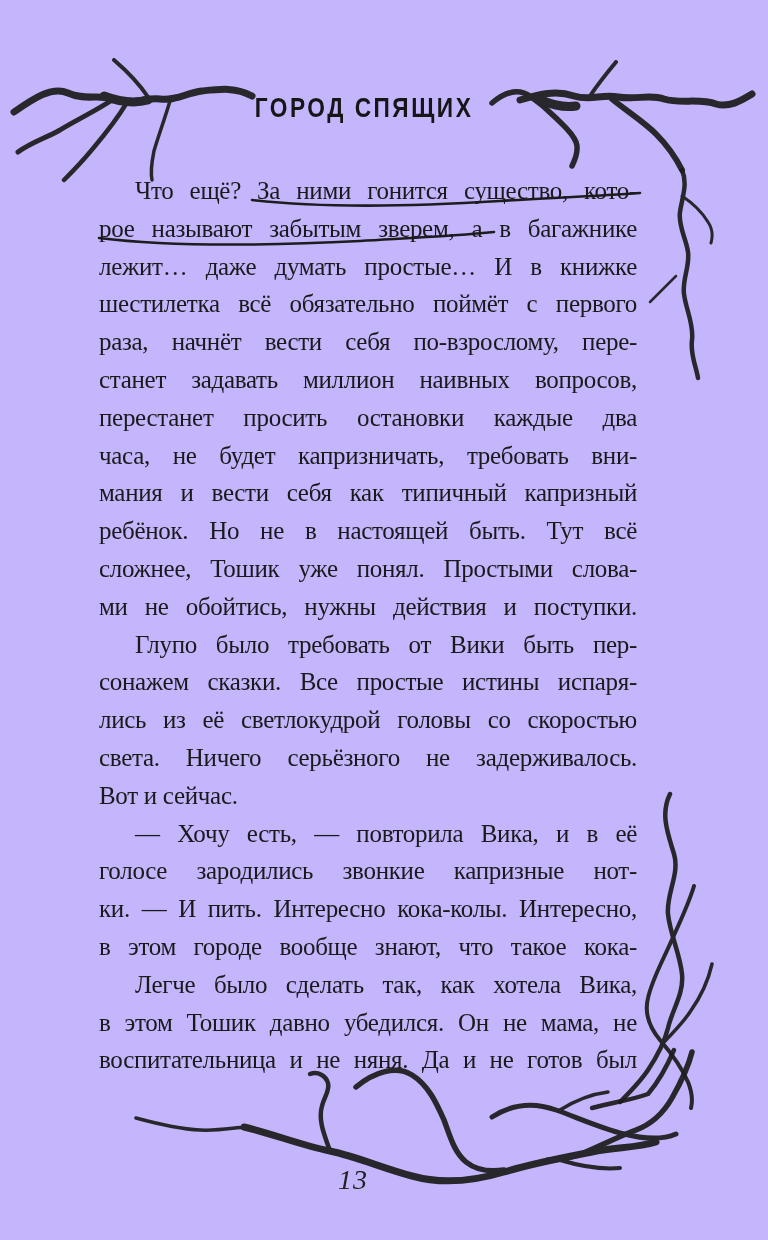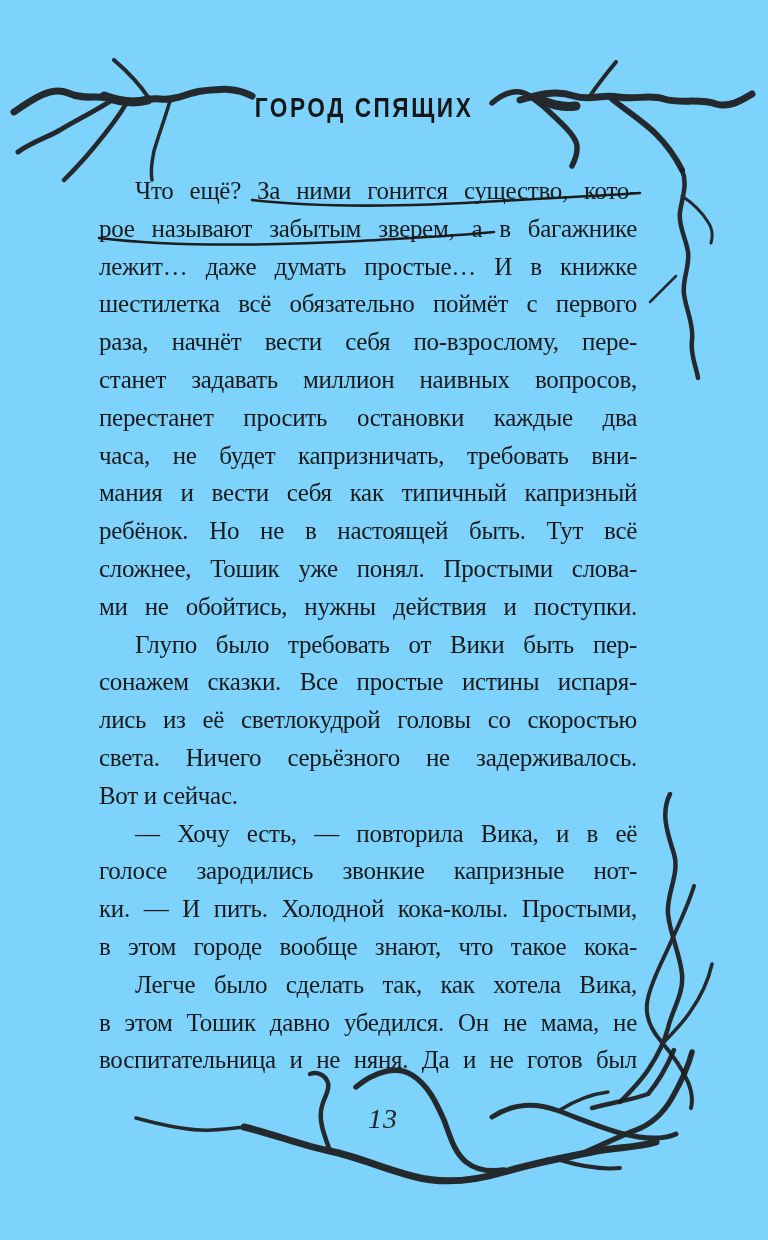--- a/index.html
+++ b/index.html
@@ -1,19 +1,19 @@
 <!DOCTYPE html>
 <html style="--ink: #1d1d1d;"><head>
 <meta charset="utf-8">
 <style>
   :root { --ink:#1d1d1d; --text:#1a1a1a; }
   html,body { margin:0; padding:0; background:#ffffff; }
   .page {
     position:relative; width:768px; height:1240px;
-    background:#7dd3fc; overflow:hidden;
+    background:#c4b5fd; overflow:hidden;
     font-family:"Liberation Serif", serif; color:var(--text);
   }
   .decor-svg {
     position:absolute; inset:0; width:768px; height:1240px;
     pointer-events:none;
   }
   .decor-svg path { fill:none; stroke:var(--ink); stroke-linecap:round; stroke-linejoin:round; }
   .title {
     position:absolute; top:93px; left:0; right:0; text-align:center;
     font-family:"Liberation Sans", sans-serif; font-weight:700;
@@ -25,22 +25,22 @@
   }
   .line {
     height:37.8px; line-height:37.8px; font-size:25px;
     letter-spacing:-0.3px;
     text-align:justify; text-align-last:justify;
     overflow:hidden; white-space:normal;
   }
   .line.indent { text-indent:36px; }
   .line.last { text-align-last:left; }
   .page-number {
-    position:absolute; left:338px; top:1103px; width:60px;
-    text-align:right; font-style:italic; font-size:28px;
+    position:absolute; left:338px; top:1164px; width:60px;
+    text-align:left; font-style:italic; font-size:28px;
     letter-spacing:1px; color:#222;
   }
 </style>
 </head>
 <body>
 
 <div class="page">
 
   <svg class="decor-svg" viewBox="0 0 768 1240" xmlns="http://www.w3.org/2000/svg">
     <g opacity="0.93">
@@ -100,21 +100,21 @@
       <div class="line"><span>ребёнок. Но не в настоящей быть. Тут всё</span></div>
       <div class="line"><span>сложнее, Тошик уже понял. Простыми слова-</span></div>
       <div class="line"><span>ми не обойтись, нужны действия и поступки.</span></div>
       <div class="line indent"><span>Глупо было требовать от Вики быть пер-</span></div>
       <div class="line"><span>сонажем сказки. Все простые истины испаря-</span></div>
       <div class="line"><span>лись из её светлокудрой головы со скоростью</span></div>
       <div class="line"><span>света. Ничего серьёзного не задерживалось.</span></div>
       <div class="line last"><span>Вот и сейчас.</span></div>
       <div class="line indent"><span>— Хочу есть, — повторила Вика, и в её</span></div>
       <div class="line"><span>голосе зародились звонкие капризные нот-</span></div>
-      <div class="line"><span>ки. — И пить. Холодной кока-колы. Простыми,</span></div>
+      <div class="line"><span>ки. — И пить. Интересно кока-колы. Интересно,</span></div>
       <div class="line"><span>в этом городе вообще знают, что такое кока-</span></div>
       <div class="line indent"><span>Легче было сделать так, как хотела Вика,</span></div>
       <div class="line"><span>в этом Тошик давно убедился. Он не мама, не</span></div>
       <div class="line"><span>воспитательница и не няня. Да и не готов был</span></div>
     </div>
 
   <div class="page-number">13</div>
 
 </div>
 

